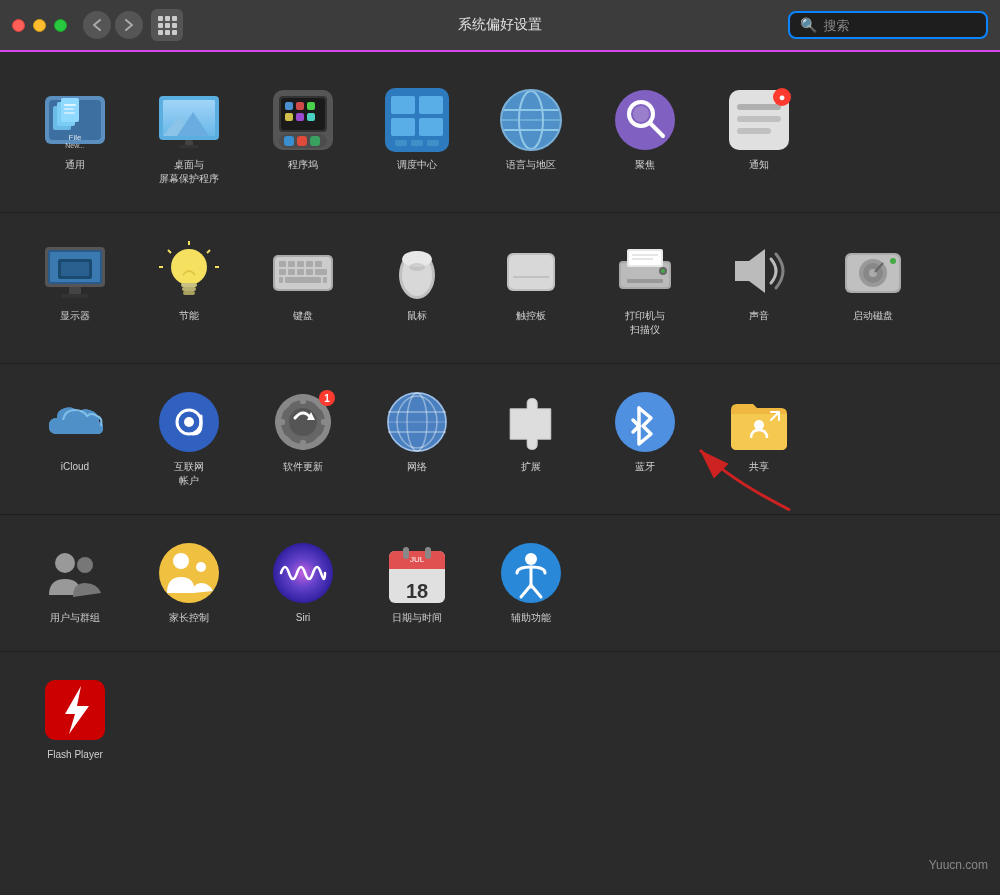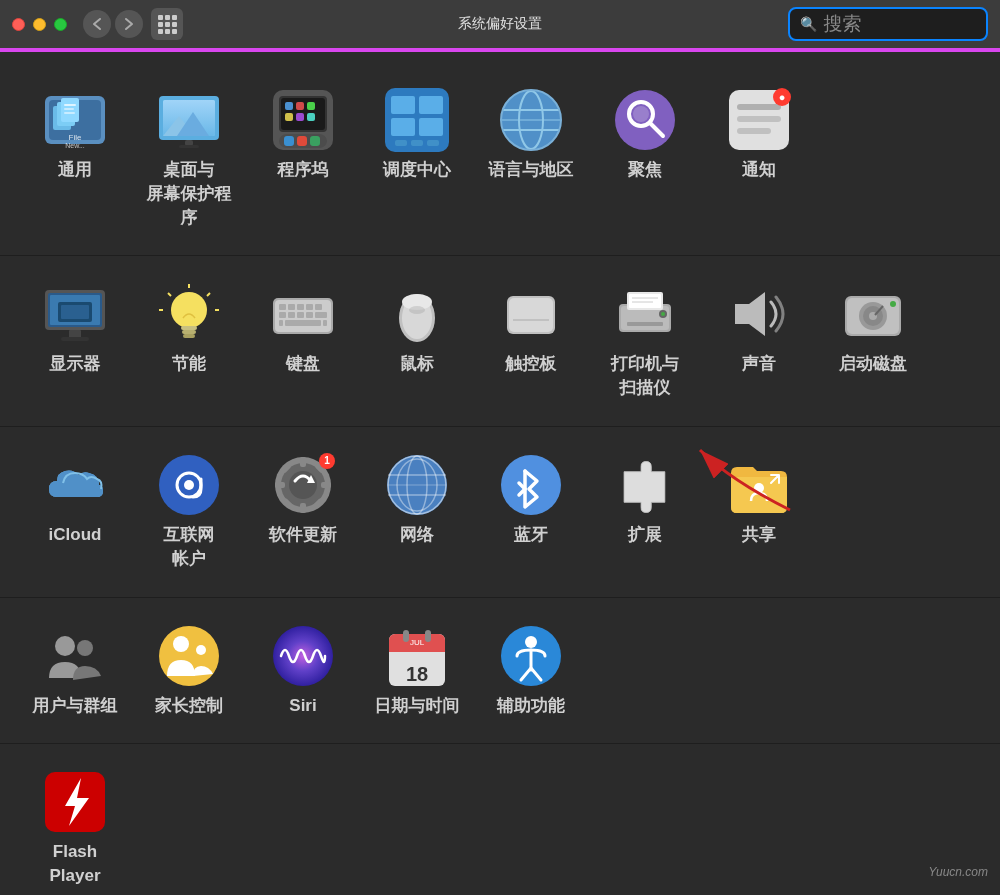--- a/index.html
+++ b/index.html
@@ -11,21 +11,21 @@
       overflow: hidden;
     }
 
     
     .titlebar {
       background: #3c3c3c;
       height: 52px;
       display: flex;
       align-items: center;
       padding: 16px 12px;
-      border-bottom: 4px solid #d946ef;
+      border-bottom: 2px solid #d946ef;
       position: relative;
     }
     .traffic-lights {
       display: flex;
       gap: 8px;
       align-items: center;
     }
     .traffic-light {
       width: 13px;
       height: 13px;
@@ -96,21 +96,21 @@
       border-radius: 8px;
       padding: 4px 10px;
       width: 200px;
       gap: 6px;
     }
     .search-box input {
       background: transparent;
       border: none;
       outline: none;
       color: #ccc;
-      font-size: 19px;
+      font-size: 13px;
       width: 100%;
       font-family: inherit;
     }
     .search-box input::placeholder { color: #888; }
     .search-icon-sym { color: #888; font-size: 14px; }
 
     
     .content {
       padding: 10px 0;
     }
@@ -144,35 +144,33 @@
       width: 64px;
       height: 64px;
       display: flex;
       align-items: center;
       justify-content: center;
       position: relative;
     }
 
     .icon-label {
       color: #d0d0d0;
-      font-size: 17px;
+      font-size: 10px;
       text-align: center;
       line-height: 1.4;
       max-width: 90px;
-      font-weight: bold;
     }
 
     
     .watermark {
       position: absolute;
-      bottom: 16px;
+      bottom: 23px;
       right: 12px;
       color: #888;
       font-size: 12px;
-      font-style: italic;
     }
 
     .badge-red {
       position: absolute;
       top: 0; right: 0;
       width: 18px; height: 18px;
       background: #ff3b30;
       border-radius: 50%;
       color: white;
       font-size: 11px;
@@ -584,39 +582,39 @@
               <line x1="3" y1="32" x2="61" y2="32" stroke="rgba(255,255,255,0.3)" stroke-width="1"></line>
               <circle cx="32" cy="32" r="29" fill="none" stroke="rgba(255,255,255,0.5)" stroke-width="1.5"></circle>
             </svg>
           </div>
           <div class="icon-label">网络</div>
         </div>
 
         <div class="icon-item">
           <div class="icon-img">
             <svg width="64" height="64" viewBox="0 0 64 64">
+
+              <path d="M8 20 L28 20 L28 14 Q28 8 34 8 Q40 8 40 14 L40 20 L56 20 L56 56 L40 56 L40 62 Q40 68 34 68 Q28 68 28 62 L28 56 L8 56 Z" fill="#ccc" transform="scale(0.85) translate(5,2)"></path>
+              <path d="M8 20 L28 20 L28 14 Q28 8 34 8 Q40 8 40 14 L40 20 L56 20 L56 56 L40 56 L40 62 Q40 68 34 68 Q28 68 28 62 L28 56 L8 56 Z" fill="#ddd" stroke="#bbb" stroke-width="1" transform="scale(0.85) translate(5,2)"></path>
+            </svg>
+          </div>
+          <div class="icon-label">扩展</div>
+        </div>
+
+        <div class="icon-item">
+          <div class="icon-img">
+            <svg width="64" height="64" viewBox="0 0 64 64">
               <circle cx="32" cy="32" r="30" fill="#5090e0"></circle>
 
               <path d="M26 18 L38 28 L30 36 L38 44 L26 54 L26 36 L20 42" stroke="white" stroke-width="3.5" fill="none" stroke-linecap="round" stroke-linejoin="round"></path>
               <line x1="26" y1="18" x2="26" y2="36" stroke="white" stroke-width="3.5" stroke-linecap="round"></line>
               <line x1="26" y1="36" x2="20" y2="30" stroke="white" stroke-width="3.5" stroke-linecap="round"></line>
             </svg>
           </div>
           <div class="icon-label">蓝牙</div>
-        </div>
-
-        <div class="icon-item">
-          <div class="icon-img">
-            <svg width="64" height="64" viewBox="0 0 64 64">
-
-              <path d="M8 20 L28 20 L28 14 Q28 8 34 8 Q40 8 40 14 L40 20 L56 20 L56 56 L40 56 L40 62 Q40 68 34 68 Q28 68 28 62 L28 56 L8 56 Z" fill="#ccc" transform="scale(0.85) translate(5,2)"></path>
-              <path d="M8 20 L28 20 L28 14 Q28 8 34 8 Q40 8 40 14 L40 20 L56 20 L56 56 L40 56 L40 62 Q40 68 34 68 Q28 68 28 62 L28 56 L8 56 Z" fill="#ddd" stroke="#bbb" stroke-width="1" transform="scale(0.85) translate(5,2)"></path>
-            </svg>
-          </div>
-          <div class="icon-label">扩展</div>
         </div>
 
         <div class="icon-item" style="position:relative;justify-content:center;">
           <div class="icon-img">
             <svg width="64" height="64" viewBox="0 0 64 64">
 
               <path d="M4 20 Q4 14 10 14 L26 14 L30 18 L54 18 Q60 18 60 24 L60 54 Q60 60 54 60 L10 60 Q4 60 4 54 Z" fill="#f0b840"></path>
               <path d="M4 24 L4 54 Q4 60 10 60 L54 60 Q60 60 60 54 L60 24 Z" fill="#f5c850"></path>
 
               <path d="M24 48 Q24 40 32 40 Q40 40 40 48" stroke="white" stroke-width="2.5" fill="none"></path>

